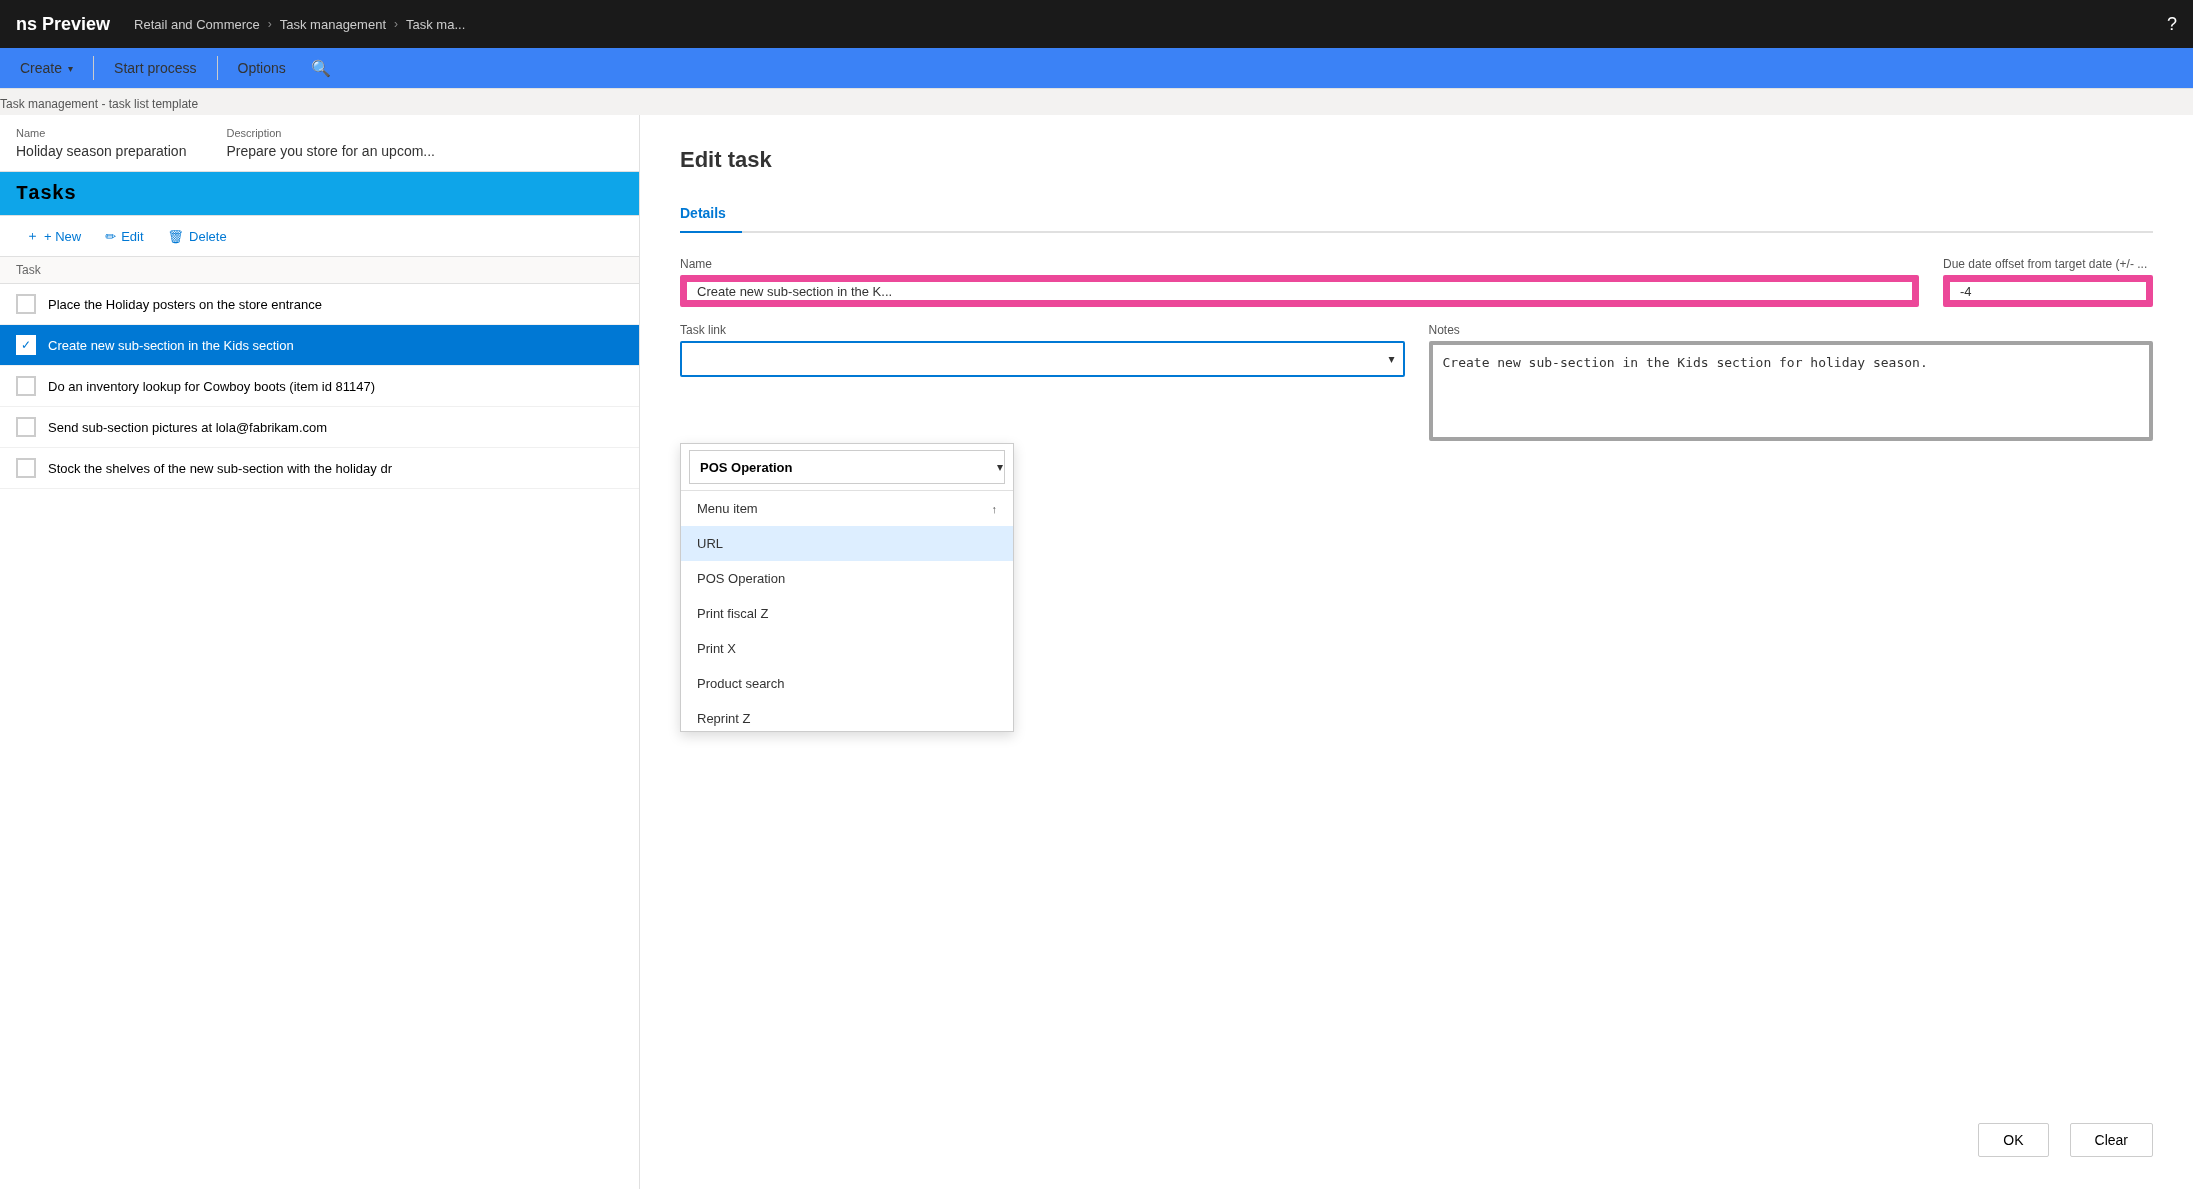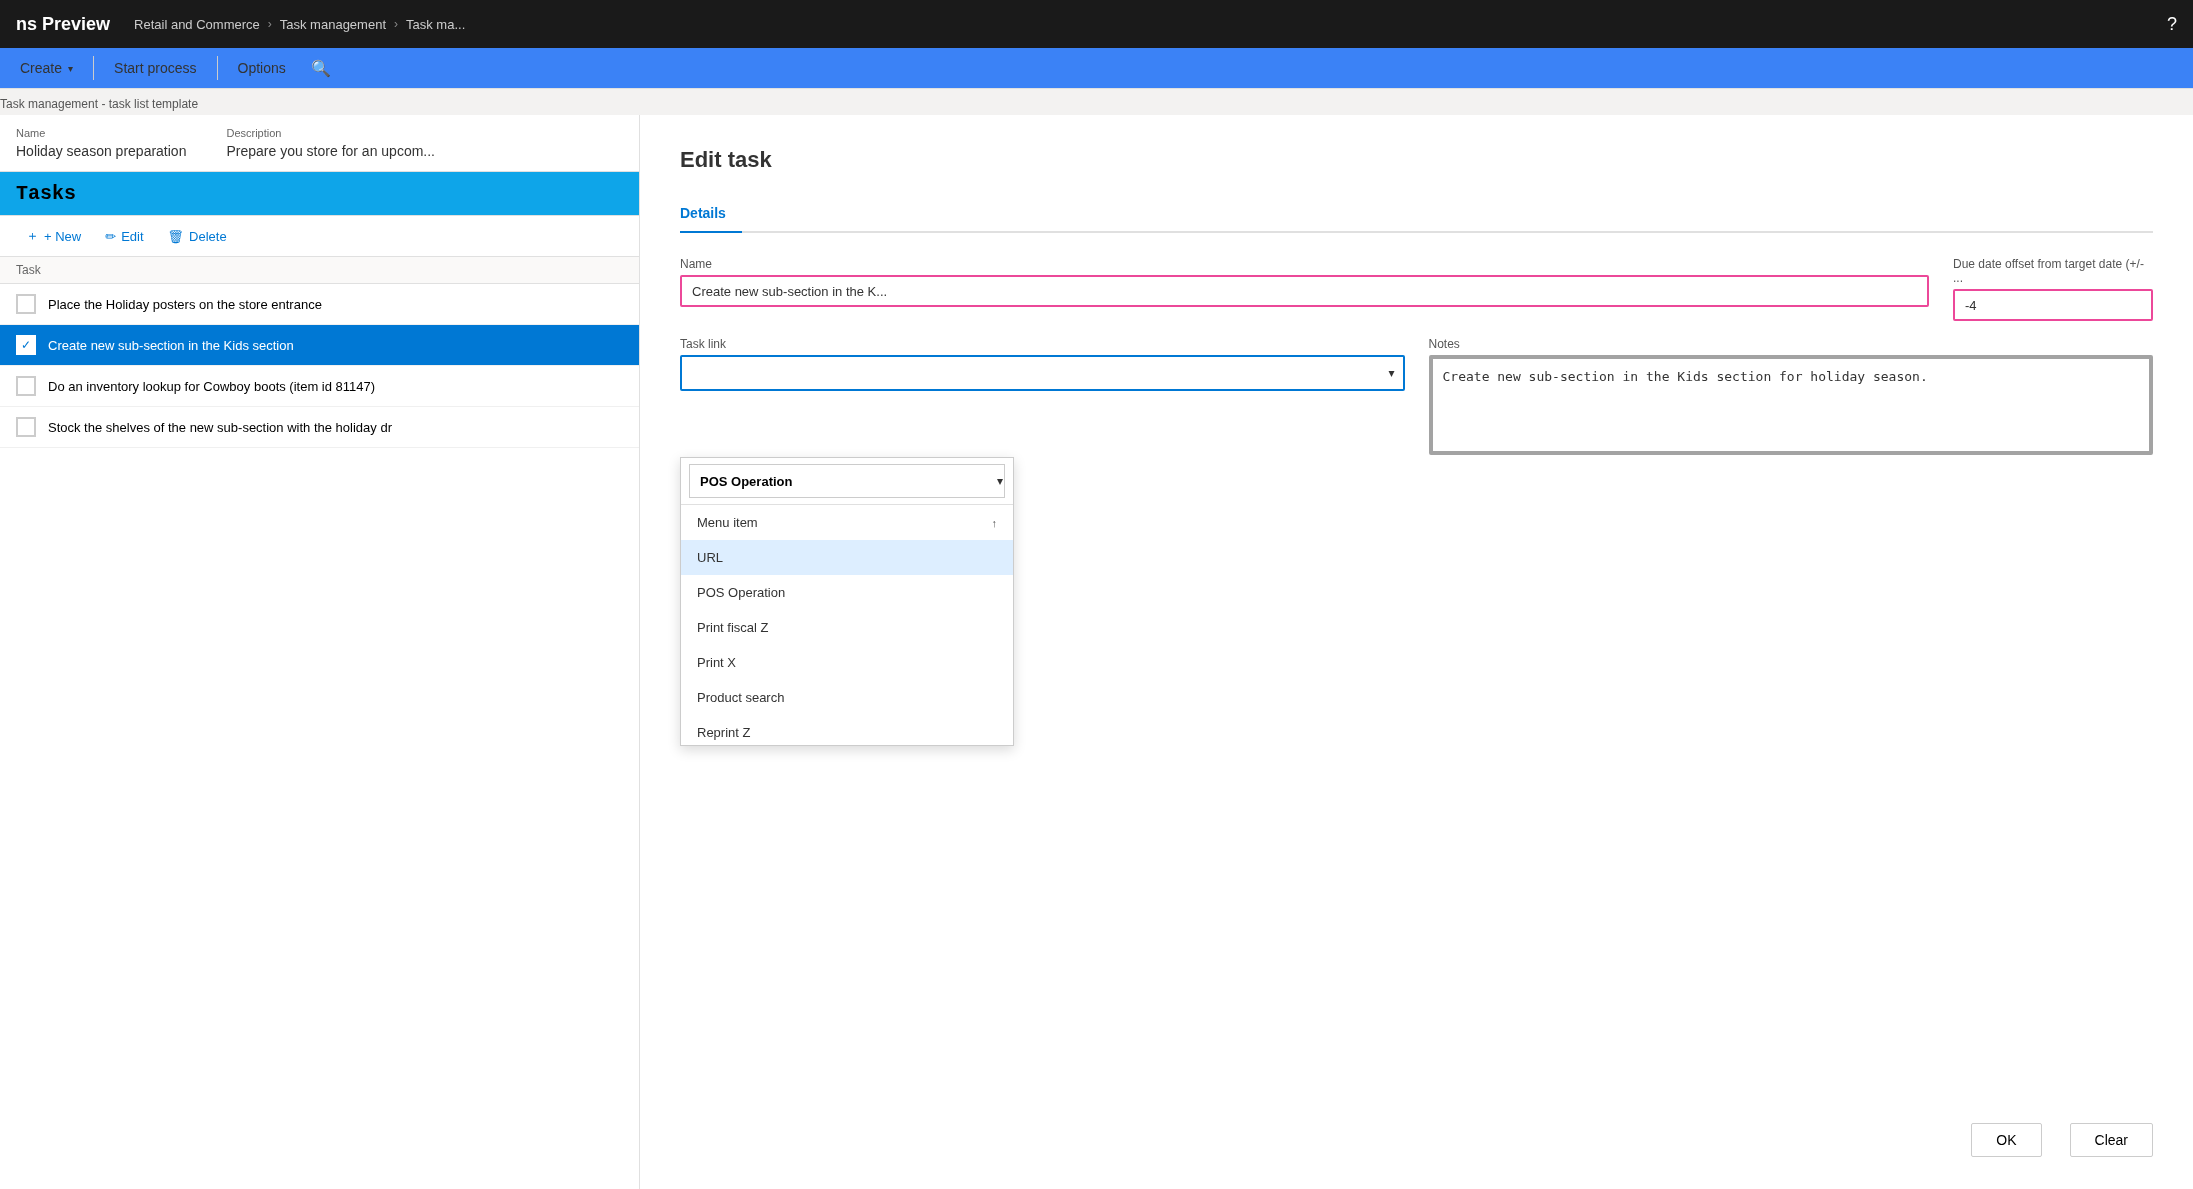--- a/index.html
+++ b/index.html
@@ -242,21 +242,21 @@
       flex-direction: column;
       flex: 1;
     }
     .form-group.fixed { flex: 0 0 180px; }
     .form-label {
       font-size: 12px;
       color: #555;
       margin-bottom: 4px;
     }
     .form-input {
-      border: 2px solid #ec4899;
+      border: 7px solid #ec4899;
       padding: 6px 10px;
       font-size: 13px;
       color: #333;
       border-radius: 2px;
       height: 32px;
     }
     .task-link-select-wrapper {
       position: relative;
     }
     .task-link-select {
@@ -339,21 +339,21 @@
       resize: none;
       border-radius: 2px;
       line-height: 1.5;
     }
 
     .bottom-actions {
       position: absolute;
       bottom: 32px;
       right: 40px;
       display: flex;
-      gap: 28px;
+      gap: 21px;
     }
     .btn {
       padding: 8px 24px;
       font-size: 14px;
       cursor: pointer;
       border-radius: 2px;
       border: 1px solid #ccc;
       background: white;
     }
     .btn.primary {
@@ -444,20 +444,24 @@
           <span class="check-mark">✓</span>
         </div>
         <span>Create new sub-section in the Kids section</span>
       </div>
       <div class="task-row">
         <div class="task-check"></div>
         <span>Do an inventory lookup for Cowboy boots (item id 81147)</span>
       </div>
       <div class="task-row">
         <div class="task-check"></div>
+        <span>Send sub-section pictures at lola@fabrikam.com</span>
+      </div>
+      <div class="task-row">
+        <div class="task-check"></div>
         <span>Stock the shelves of the new sub-section with the holiday dr</span>
       </div>
     </div>
   </div>
 
   <div class="right-panel">
     <h2 class="edit-task-title">Edit task</h2>
 
     <div class="tabs">
       <div class="tab active">Details</div>

